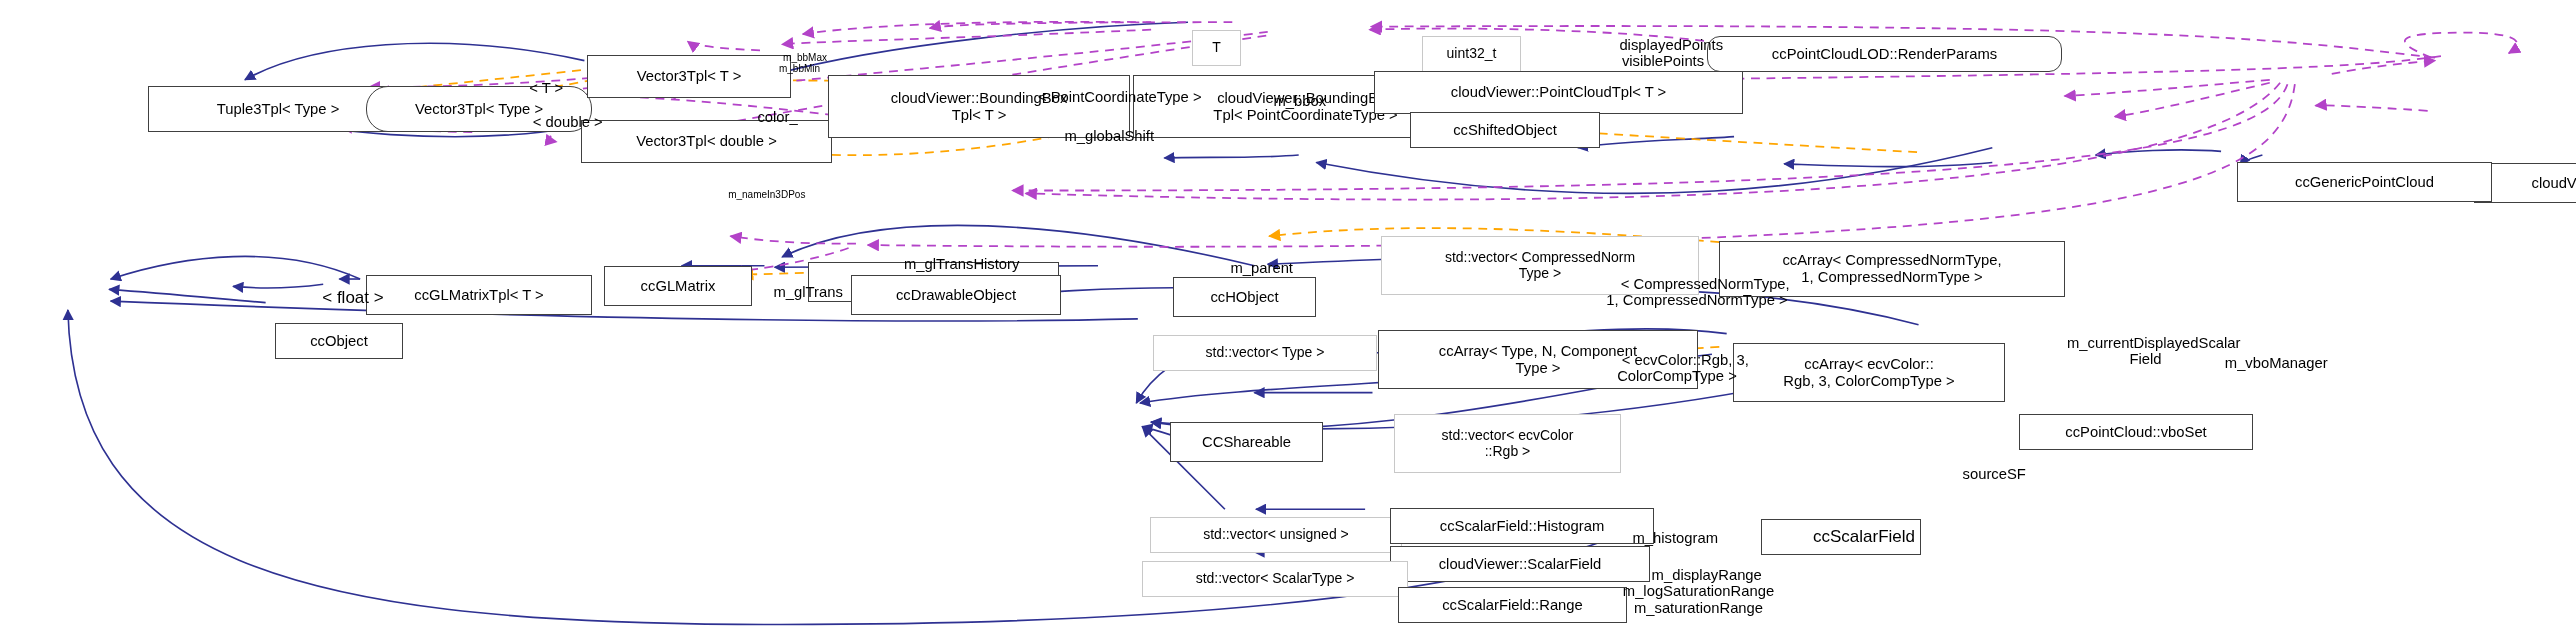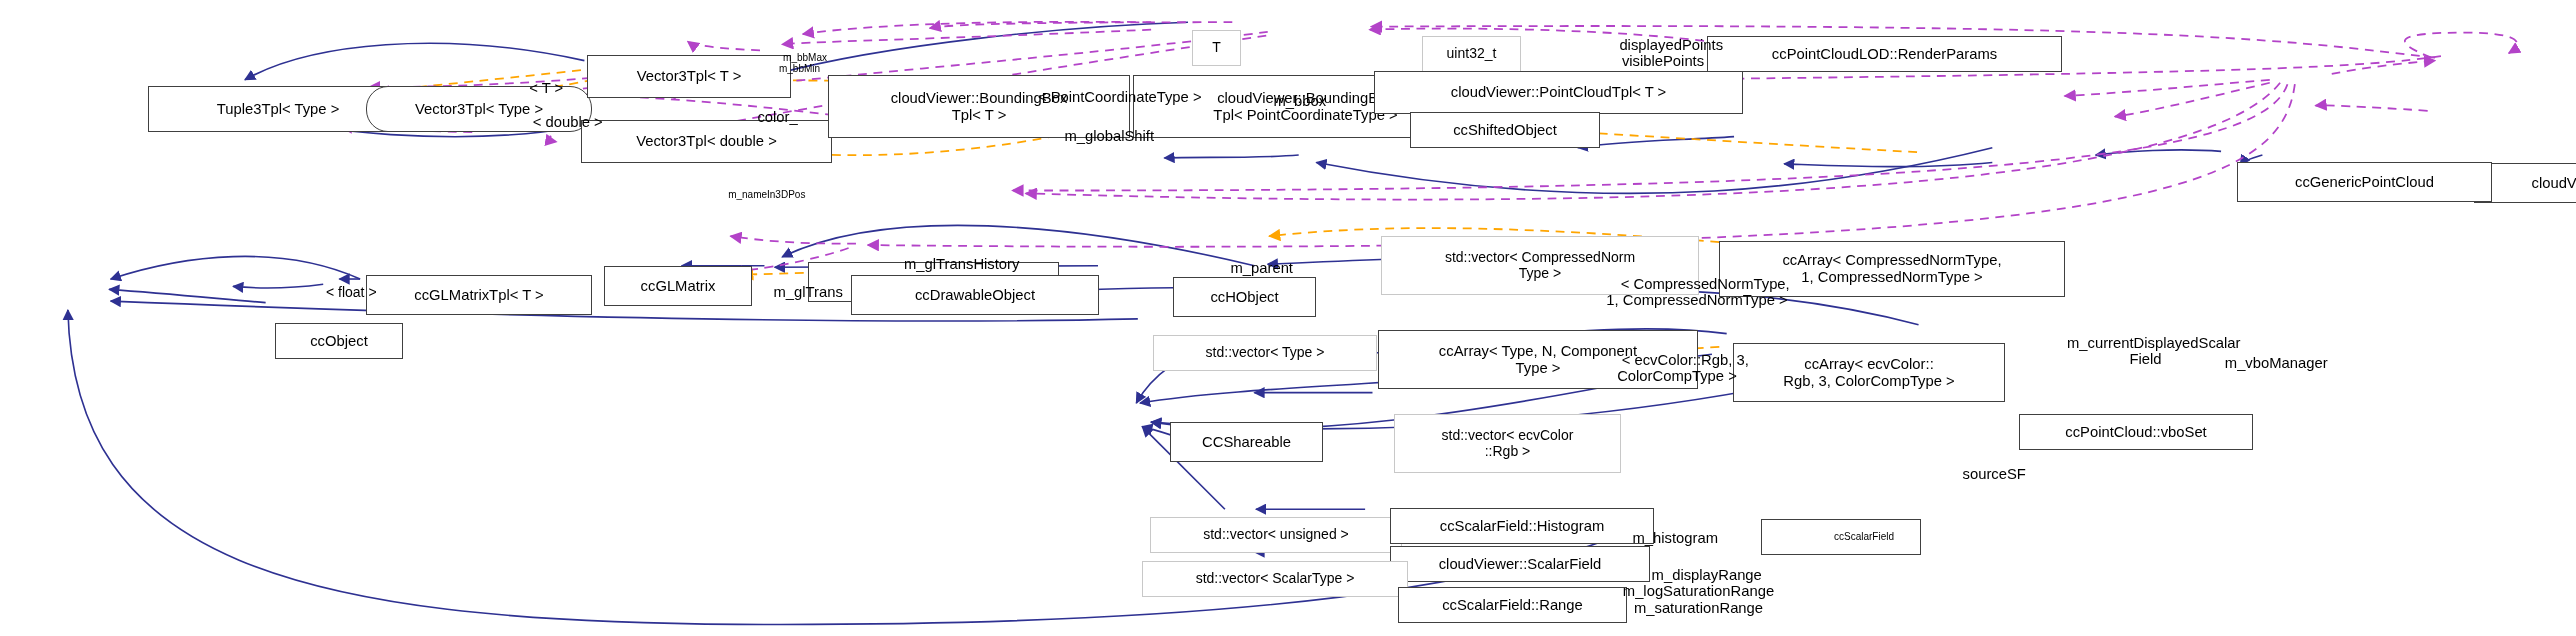--- a/index.html
+++ b/index.html
@@ -175,21 +175,21 @@
   <div class="node solid" style="left: 1133px; top: 75px; width: 345px; height: 63px; font-size: 14.8px;">
     <span>cloudViewer::BoundingBox
 Tpl&lt; PointCoordinateType &gt;</span>
   </div>
   <div class="node faint" style="left: 1192px; top: 29.5px; width: 49px; height: 36px; font-size: 14px;">
     <span>T</span>
   </div>
   <div class="node faint" style="left: 1422px; top: 36px; width: 99px; height: 36px; font-size: 14px;">
     <span>uint32_t</span>
   </div>
-  <div class="node solid" style="left: 1707px; top: 36px; width: 355px; height: 36px; font-size: 14.8px;">
+  <div class="node solid" style="left: 1707px; top: 36px; width: 355px; height: 36px; font-size: 14.8px; border-radius: 13px;">
     <span>ccPointCloudLOD::RenderParams</span>
   </div>
 
   <div class="node solid" style="left: 1374px; top: 71px; width: 369px; height: 43px; font-size: 14.8px;">
     <span>cloudViewer::PointCloudTpl&lt; T &gt;</span>
   </div>
   <div class="node solid" style="left: 1410px; top: 112px; width: 190px; height: 36px; font-size: 14.8px;">
     <span>ccShiftedObject</span>
   </div>
   <div class="node solid" style="left: 2474px; top: 163px; width: 294px; height: 40px; font-size: 14.8px;">
@@ -205,21 +205,21 @@
   </div>
   <div class="node solid" style="left: 808px; top: 262px; width: 251px; height: 40px; font-size: 14.8px;">
     <span>ccGLMatrixTpl&lt; float &gt;</span>
   </div>
   <div class="node solid" style="left: 275px; top: 323px; width: 128px; height: 36px; font-size: 14.8px;">
     <span>ccObject</span>
   </div>
   <div class="node solid" style="left: 604px; top: 266px; width: 148px; height: 40px; font-size: 14.8px;">
     <span>ccGLMatrix</span>
   </div>
-  <div class="node solid" style="left: 851px; top: 275px; width: 248px; height: 40px; font-size: 14.8px;">
+  <div class="node solid" style="left: 851px; top: 275px; width: 210px; height: 40px; font-size: 14.8px;">
     <span>ccDrawableObject</span>
   </div>
   <div class="node solid" style="left: 1173px; top: 277px; width: 143px; height: 40px; font-size: 14.8px;">
     <span>ccHObject</span>
   </div>
   <div class="node faint" style="left: 1381px; top: 236px; width: 318px; height: 59px; font-size: 14px;">
     <span>std::vector&lt; CompressedNorm
 Type &gt;</span>
   </div>
   <div class="node solid" style="left: 1719px; top: 241px; width: 346px; height: 56px; font-size: 14.8px;">
@@ -255,21 +255,21 @@
   </div>
   <div class="node solid" style="left: 1390px; top: 546px; width: 260px; height: 36px; font-size: 14.8px;">
     <span>cloudViewer::ScalarField</span>
   </div>
   <div class="node faint" style="left: 1142px; top: 561px; width: 266px; height: 36px; font-size: 14px;">
     <span>std::vector&lt; ScalarType &gt;</span>
   </div>
   <div class="node solid" style="left: 1398px; top: 587px; width: 229px; height: 36px; font-size: 14.8px;">
     <span>ccScalarField::Range</span>
   </div>
-  <div class="node solid" style="left: 1761px; top: 519px; width: 160px; height: 36px; font-size: 10px; padding-left: 46px;">
+  <div class="node solid" style="left: 1761px; top: 519px; width: 160px; height: 36px; font-size: 17px; padding-left: 46px;">
     <span>ccScalarField</span>
   </div>
 
   <div class="edge-label" style="left: 500px; top: 63px; width: 76px; text-align: center; font-size: 14.8px;">
     <span>&lt; T &gt;</span>
   </div>
   <div class="edge-label" style="left: 500px; top: 97px; width: 119px; text-align: center; font-size: 14.8px;">
     <span>&lt; double &gt;</span>
   </div>
   <div class="edge-label l" style="left: 737px; top: 41px; width: 125px; text-align: center; font-size: 10px;">
@@ -295,21 +295,21 @@
     <span>displayedPoints
 visiblePoints</span>
   </div>
 
   <div class="edge-label" style="left: 857px; top: 239px; width: 193px; text-align: center; font-size: 14.8px;">
     <span>m_glTransHistory</span>
   </div>
   <div class="edge-label" style="left: 739px; top: 267px; width: 122px; text-align: center; font-size: 14.8px;">
     <span>m_glTrans</span>
   </div>
-  <div class="edge-label" style="left: 294px; top: 269px; width: 99px; font-size: 14px;">
+  <div class="edge-label" style="left: 294px; top: 269px; width: 99px; font-size: 17px;">
     <span>&lt; float &gt;</span>
   </div>
   <div class="edge-label" style="left: 1194px; top: 243px; width: 119px; text-align: center; font-size: 14.8px;">
     <span>m_parent</span>
   </div>
   <div class="edge-label" style="left: 1567px; top: 259px; width: 260px; text-align: center; font-size: 14.8px;">
     <span>&lt; CompressedNormType,
 1, CompressedNormType &gt;</span>
   </div>
   <div class="edge-label" style="left: 1578px; top: 335px; width: 198px; text-align: center; font-size: 14.8px;">

